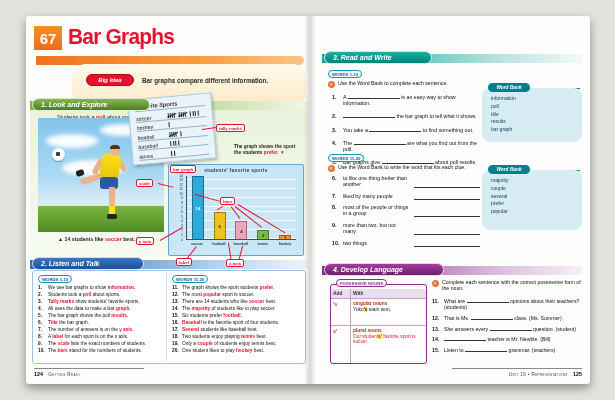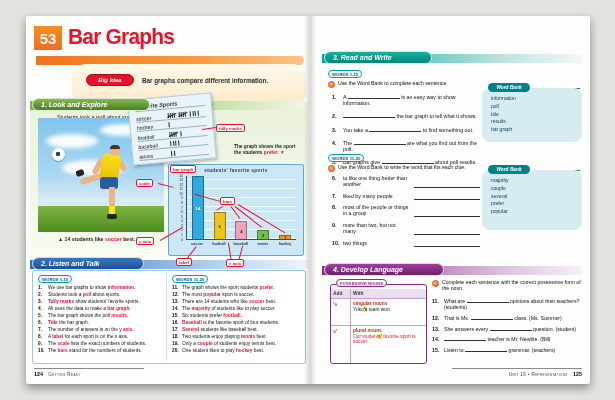--- a/index.html
+++ b/index.html
@@ -145,21 +145,21 @@
   .s4-items .blank{min-width:42px}
 </style>
 </head>
 <body>
 
 <div class="canvas">
   <div class="spread">
 
     <div class="pl">
 
-      <div class="num43">53</div>
+      <div class="num43">67</div>
       <div class="lesson-title">Bar Graphs</div>
       <div class="band-orange"></div>
       <div class="bigidea-panel"></div>
       <div class="bigidea-badge">Big Idea</div>
       <div class="bigidea-text">Bar graphs compare different information.</div>
 
       <div class="sec-band s1-band"></div>
       <div class="sec-cap s1-cap">1. Look and Explore</div>
       <div class="s1-bg"></div>
 

